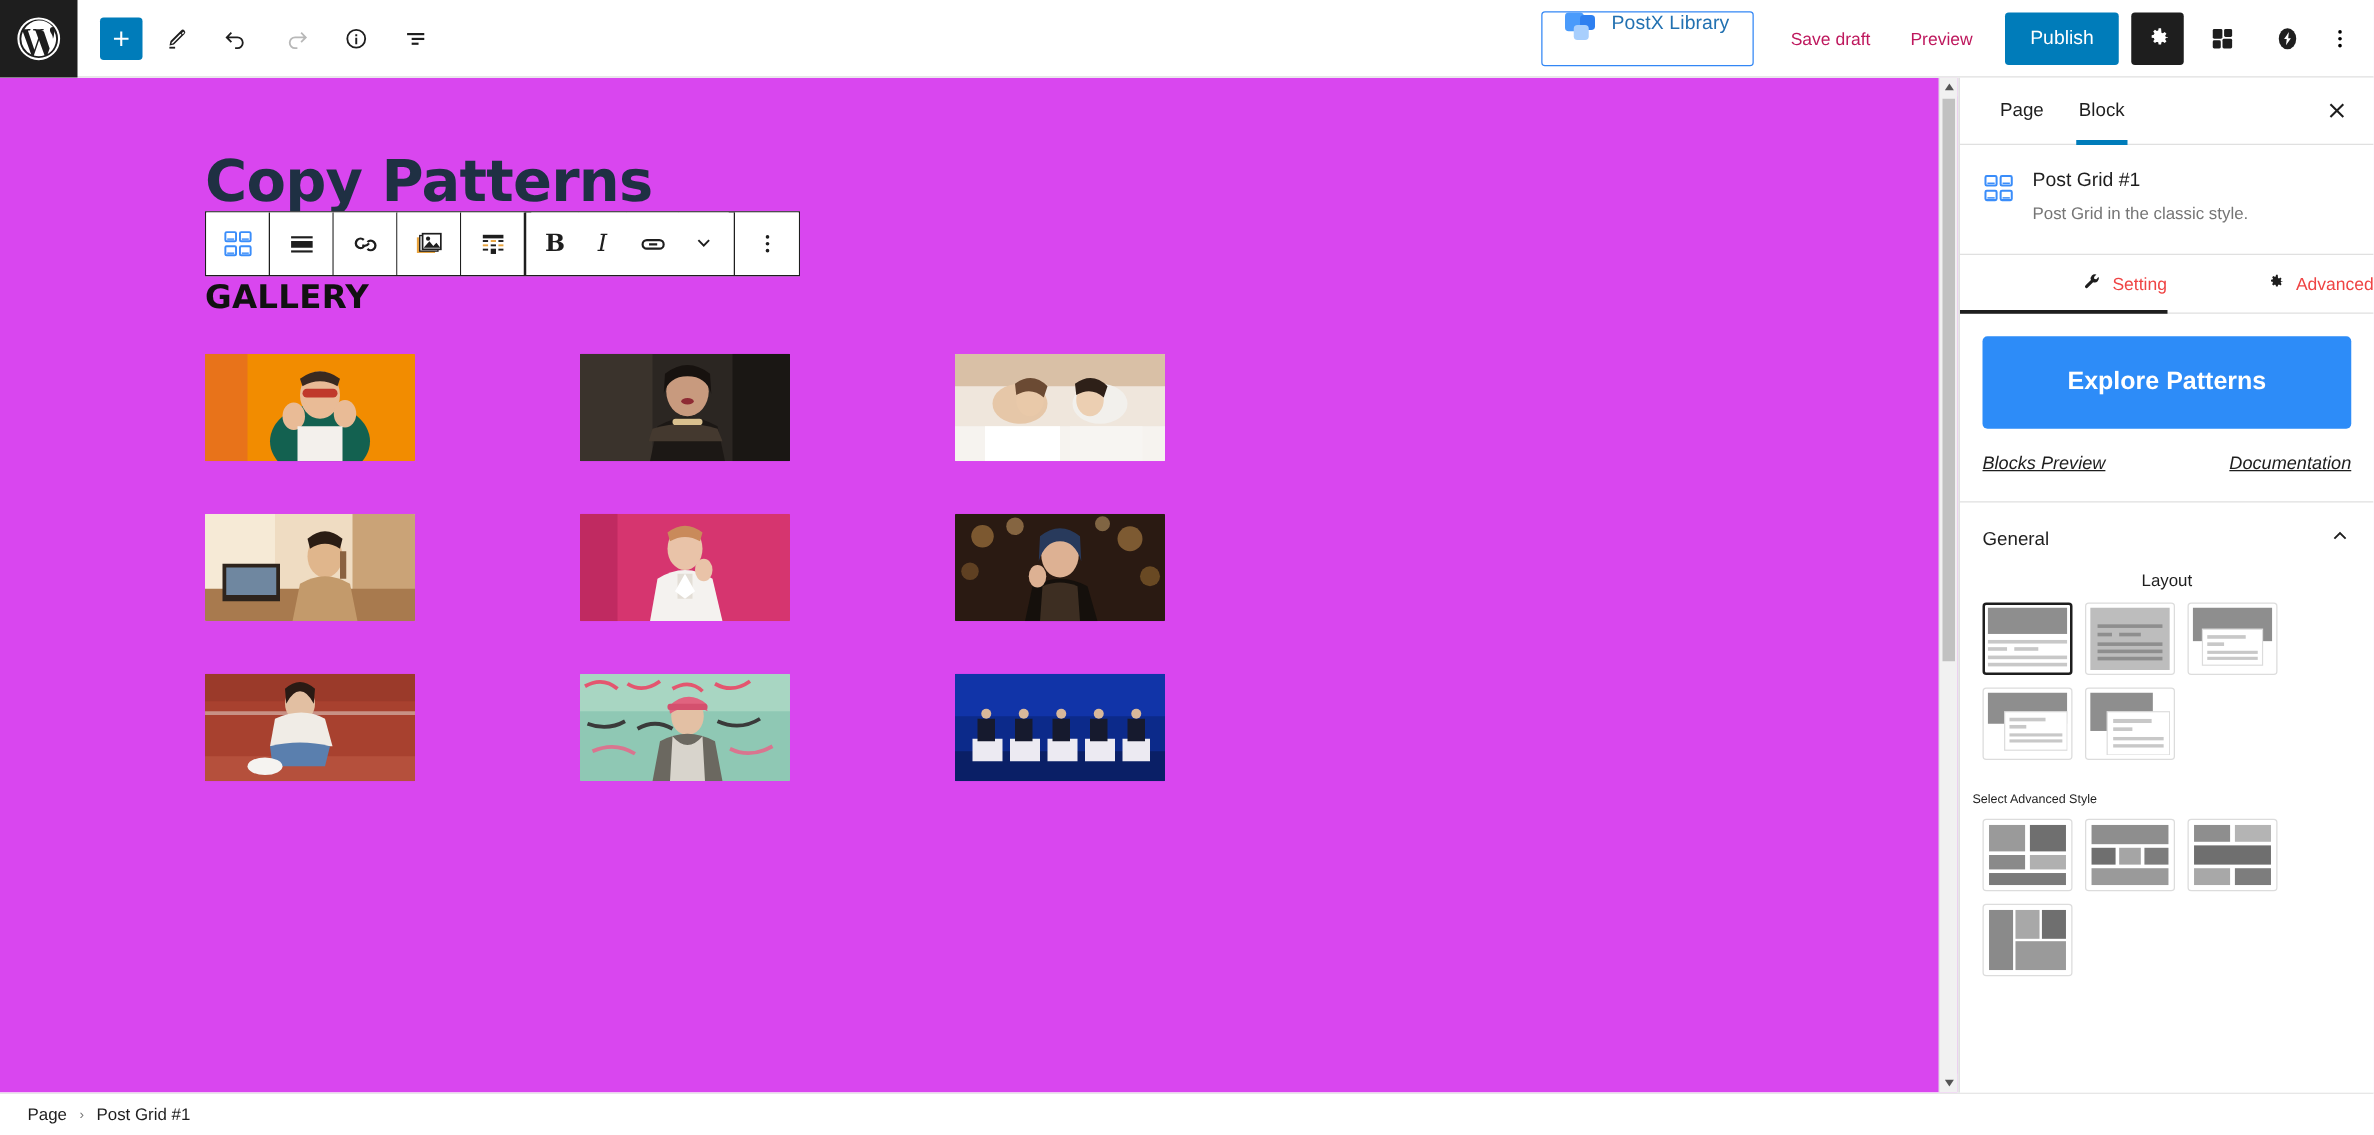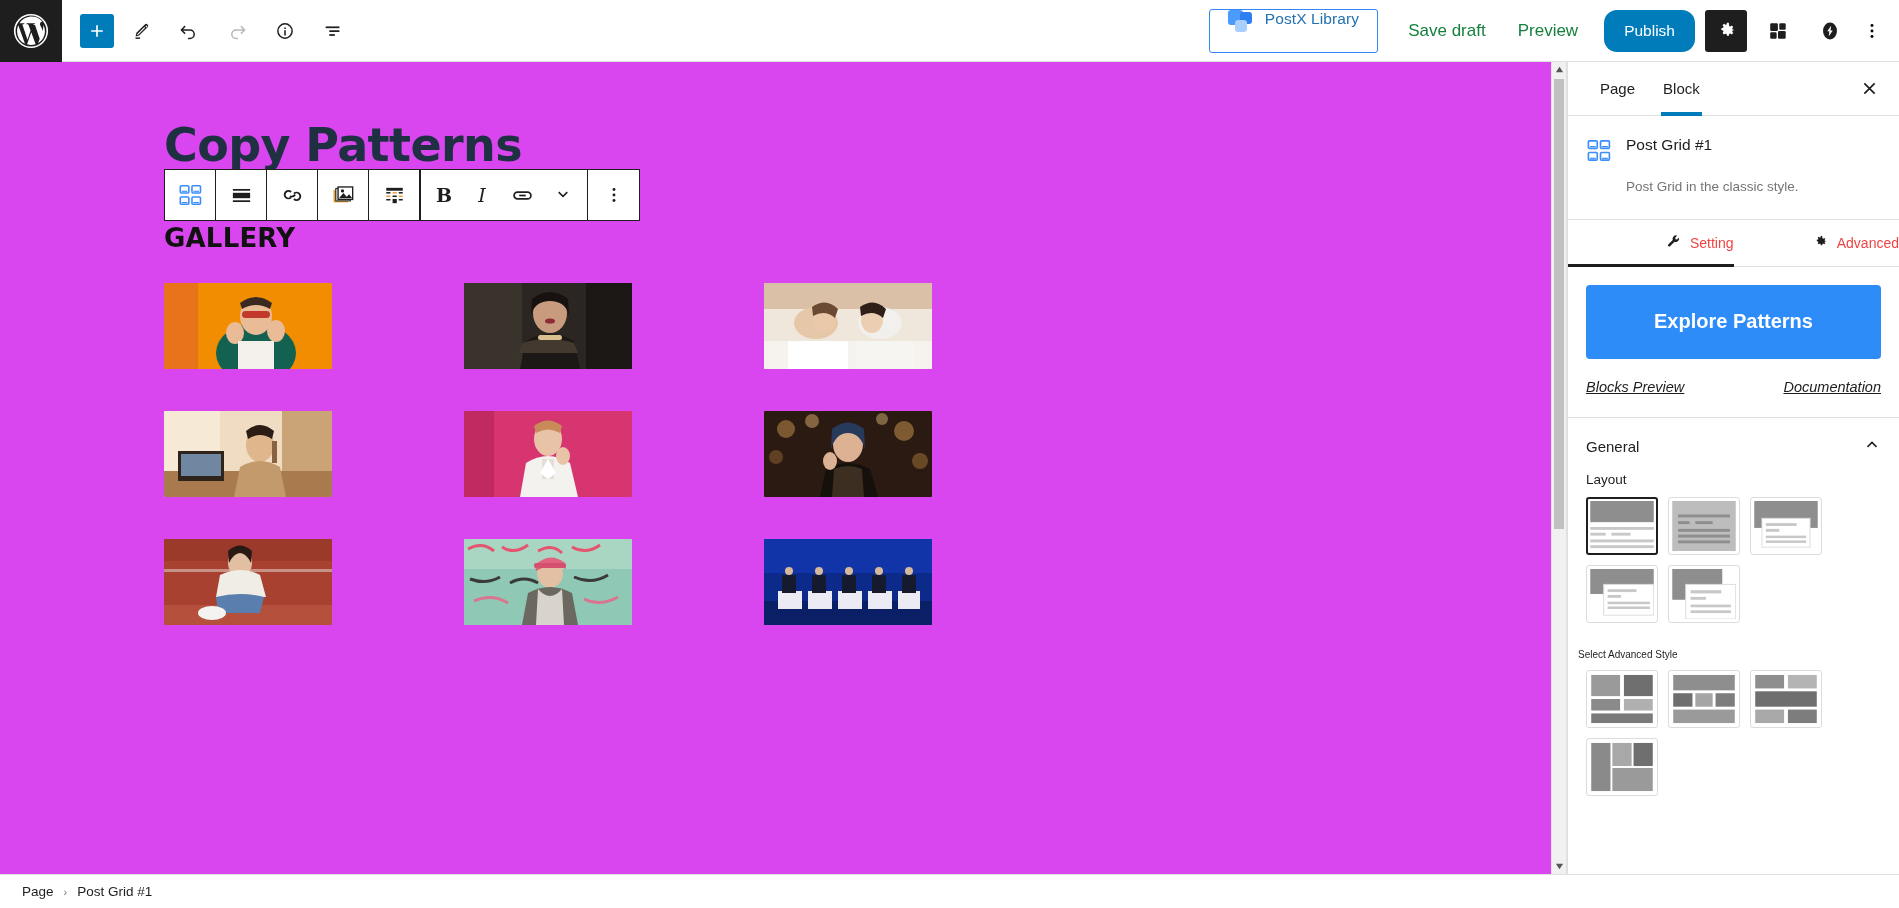--- a/index.html
+++ b/index.html
@@ -39,25 +39,25 @@
     margin-right: 14px;
   }
   .postx-lib .lbl { font-size: 15.5px; color: #2271b1; letter-spacing: .1px; }
   .postx-lib .pxicon { width: 26px; height: 24px; position: relative; flex: 0 0 26px; }
   .postx-lib .pxicon i { position: absolute; display: block; border-radius: 3px; }
   .postx-lib .pxicon i.b1 { width: 15px; height: 15px; background: #4a9bfb; left: 0; top: 0; }
   .postx-lib .pxicon i.b2 { width: 12px; height: 12px; background: #2e7ff0; left: 12px; top: 2px; }
   .postx-lib .pxicon i.b3 { width: 12px; height: 12px; background: #a8cffd; left: 7px; top: 10px; }
 
   .link-btn {
-    font-size: 17px; color: #15803d; background: transparent; border: none;
+    font-size: 14px; color: #be185d; background: transparent; border: none;
     padding: 0 16px; height: 40px; cursor: pointer; white-space: nowrap;
   }
   .publish-btn {
-    background: #007cba; color: #fff; border: none; border-radius: 13px;
+    background: #007cba; color: #fff; border: none; border-radius: 3px;
     font-size: 15.5px; padding: 0 20px; height: 42px; cursor: pointer; margin-left: 10px;
   }
   .sq-btn {
     width: 42px; height: 42px; display: flex; align-items: center; justify-content: center;
     border-radius: 3px; cursor: pointer; margin-left: 10px; background: transparent; border: none;
   }
   .sq-btn.dark { background: #1e1e1e; }
   .sq-btn.dark svg { fill: #fff; }
   .sq-btn svg { fill: #1e1e1e; }
   .kebab { width: 34px; height: 42px; display:flex; align-items:center; justify-content:center; cursor:pointer; margin-left: 4px;}
@@ -141,21 +141,21 @@
   .sb-tab.active::after {
     content: ""; position: absolute; left: 12px; right: 12px; bottom: 0; height: 4px; background: #007cba;
   }
   .sb-close {
     margin-left: auto; width: 44px; height: 44px; display: flex; align-items: center;
     justify-content: center; cursor: pointer; margin-right: 8px;
   }
   .blk-card { display: flex; gap: 14px; padding: 20px 18px 22px 18px; border-bottom: 1px solid #e0e0e0; }
   .blk-card .ico { width: 26px; flex: 0 0 26px; padding-top: 2px; }
   .blk-card .t { font-size: 15.5px; color: #1e1e1e; }
-  .blk-card .d { font-size: 13.5px; color: #757575; margin-top: 24px; line-height: 1.4; }
+  .blk-card .d { font-size: 13.5px; color: #757575; margin-top: 8px; line-height: 1.4; }
 
   .st-tabs { display: flex; border-bottom: 1px solid #e0e0e0; }
   .st-tab {
     flex: 1 1 50%; display: flex; align-items: center; justify-content: flex-end; gap: 9px;
     height: 46px; font-size: 14px; color: #ef4444; cursor: pointer; position: relative;
   }
   .st-tab.active::after {
     content: ""; position: absolute; left: 0; right: 0; bottom: -1px; height: 3px; background: #1e1e1e;
   }
   .sb-body { flex: 1 1 auto; overflow: hidden; }
@@ -167,21 +167,21 @@
   .links-row { display: flex; justify-content: space-between; margin-top: 20px; padding-bottom: 4px; font-style: italic;}
   .links-row a {
     font-size: 14.5px; color: #1e1e1e; text-decoration: underline; cursor: pointer;
   }
   .divider { height: 1px; background: #e0e0e0; }
   .sec-head {
     display: flex; align-items: center; justify-content: space-between;
     padding: 18px 18px 14px 18px; cursor: pointer;
   }
   .sec-head .t { font-size: 15px; color: #1e1e1e; }
-  .fld-label { font-size: 13.5px; color: #1e1e1e; padding: 0 18px 10px 18px; }
+  .fld-label { font-size: 13.5px; color: #1e1e1e; padding: 0 18px 10px 18px; text-align: center; }
   .opt-grid { display: flex; flex-wrap: wrap; gap: 10px; padding: 0 18px; }
   .opt {
     width: 72px; height: 58px; border: 1px solid #dcdcdc; border-radius: 3px;
     background: #fff; cursor: pointer; padding: 3px; overflow: hidden;
   }
   .opt.sel { border: 2px solid #1e1e1e; padding: 2px; }
   .opt svg { display: block; width: 100%; height: 100%; }
   .sec-head2 { font-size: 10px; color: #1e1e1e; padding: 26px 18px 10px 10px; }
 
   

